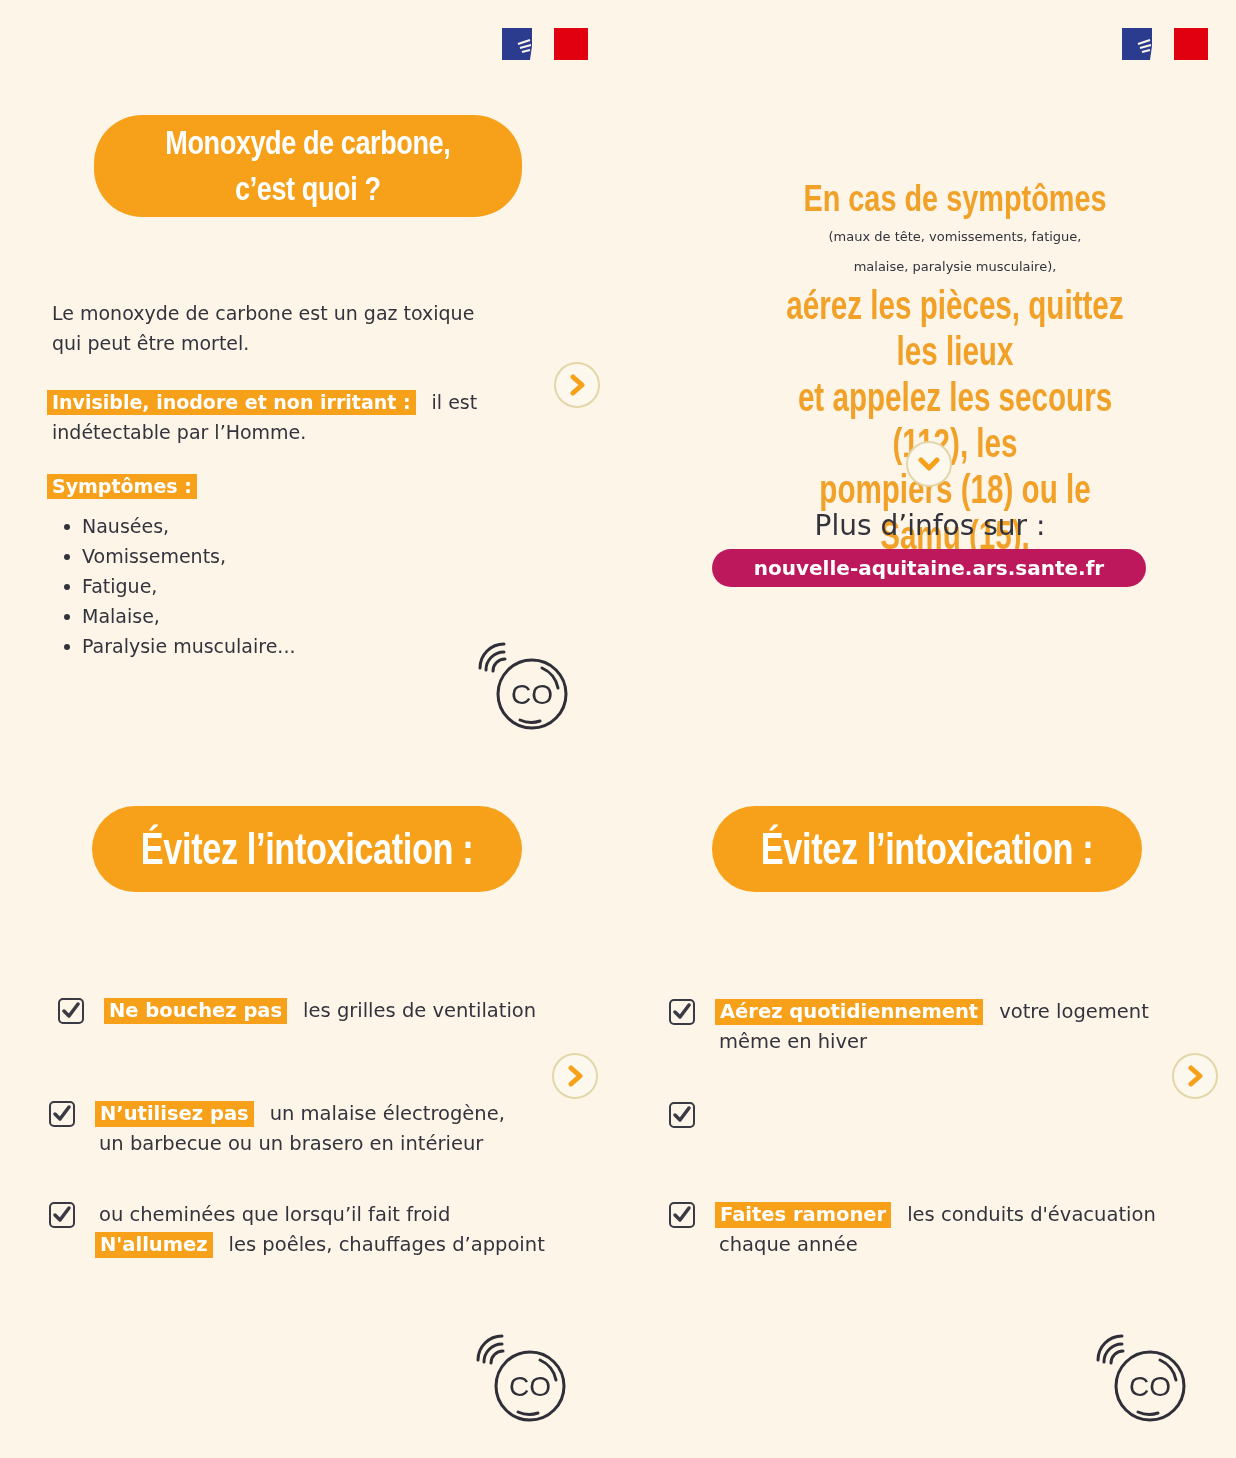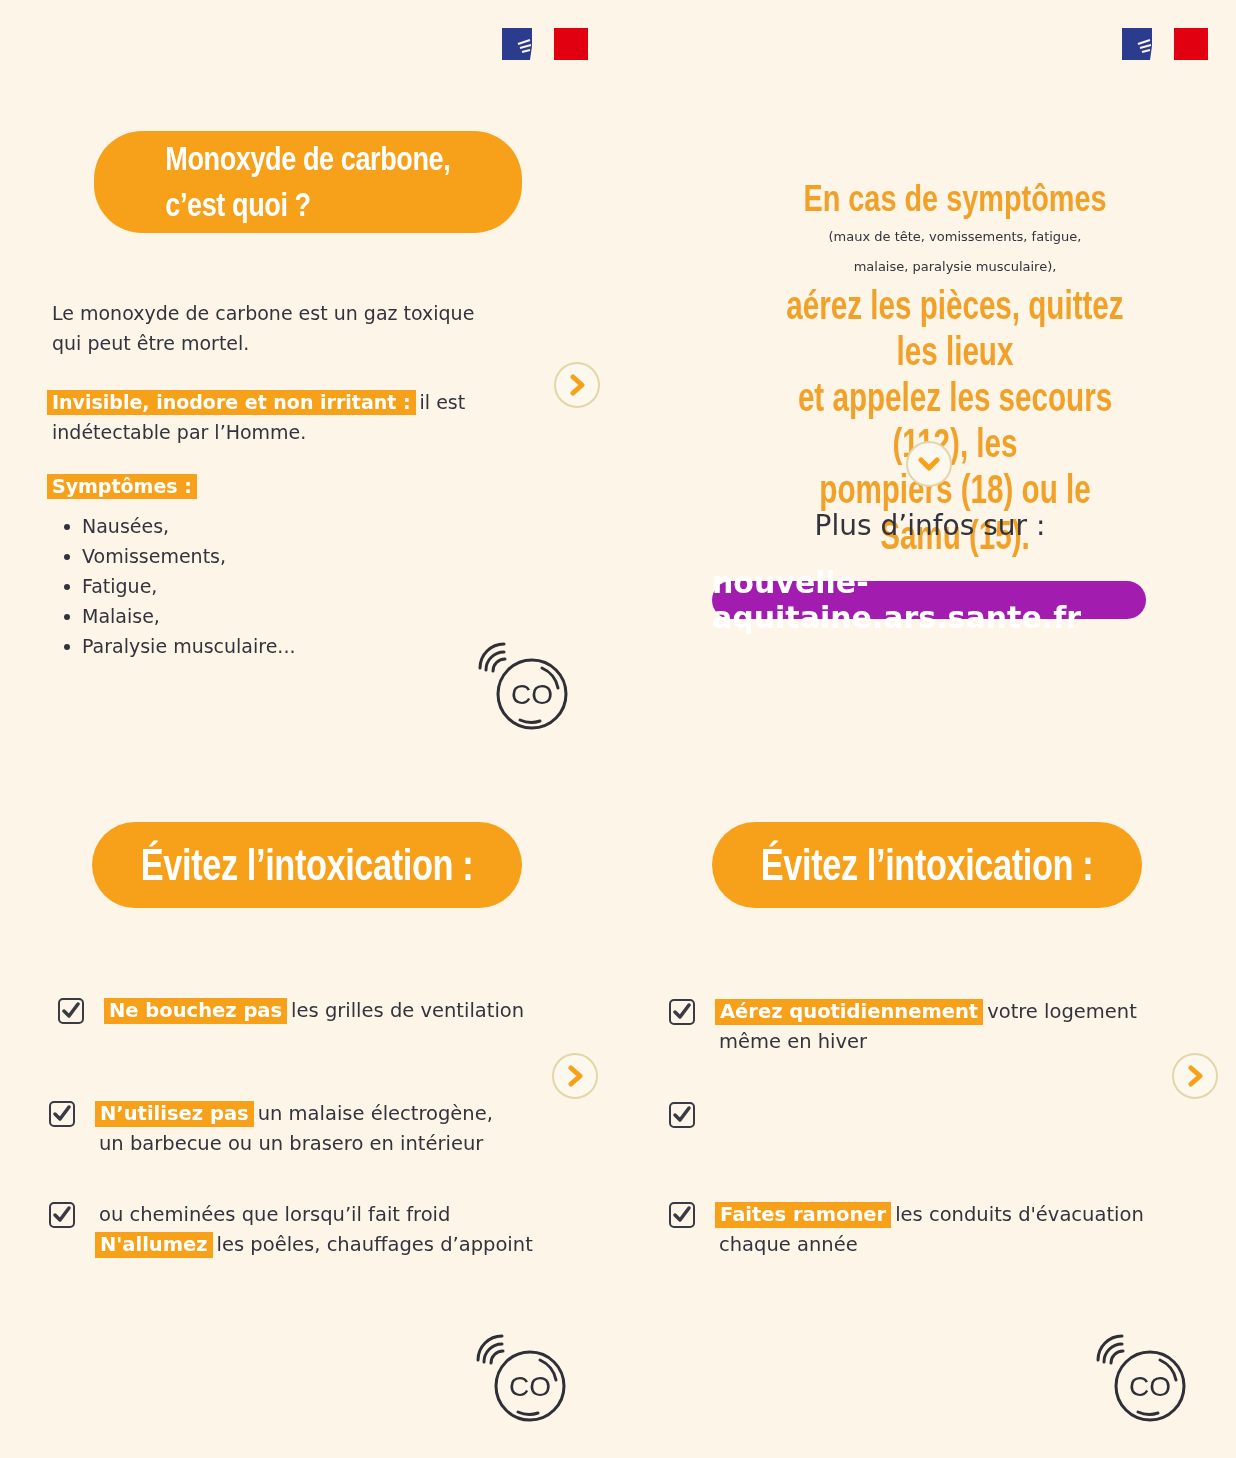--- a/index.html
+++ b/index.html
@@ -12,30 +12,30 @@
   .flag { position: absolute; width: 86px; height: 32px; display: flex; }
   .flag .blue { width: 30px; height: 100%; background: #2B3C8F; position: relative; }
   .flag .white { width: 22px; height: 100%; background: #FCF5E8; position: relative; }
   .flag .red { width: 34px; height: 100%; background: #E1000F; }
   .flag svg { position: absolute; left: 14px; top: 0; }
 
   
   .pill {
     position: absolute; background: #F7A11A; border-radius: 48px;
     color: #fff; display: flex; align-items: center; justify-content: center;
-    font-family: "Liberation Sans", sans-serif;
-    font-weight: bold; letter-spacing: -0.5px; margin-top: 16px;
+    text-align: center; font-family: "Liberation Sans", sans-serif;
+    font-weight: bold; letter-spacing: -0.5px;
   }
   .pill-title { font-size: 33px; line-height: 46px; transform: scaleX(0.82); display: inline-block; }
   .pill-title2 { font-size: 44px; transform: scaleX(0.78); display: inline-block; }
 
   .body-text { font-size: 19px; line-height: 30px; color: #33333d; }
   .hl {
     background: #F7A11A; color: #fff; font-weight: bold;
-    padding: 1px 5px 2px 5px; margin-right: 4px;
+    padding: 1px 5px 2px 5px; margin-right: 16px;
   }
 
   ul.symptoms { list-style: none; }
   ul.symptoms li { font-size: 19px; line-height: 30px; position: relative; padding-left: 30px; }
   ul.symptoms li::before {
     content: ""; position: absolute; left: 12px; top: 13px; width: 6px; height: 6px;
     border-radius: 50%; background: #33333d;
   }
 
   .nav-circle {
@@ -45,24 +45,23 @@
   }
 
   .orange-head {
     font-family: "Liberation Sans", sans-serif; font-weight: bold; color: #F2A128;
     text-align: center; transform: scaleX(0.78); transform-origin: center;
   }
 
   .center-text { text-align: center; color: #33333d; }
 
   .url-pill {
-    position: absolute; background: #a21caf; border-radius: 20px; color: #fff;
-    font-weight: bold; font-size: 30px; display: flex; align-items: center;
+    position: absolute; background: #be185d; border-radius: 20px; color: #fff;
+    font-weight: bold; font-size: 20px; display: flex; align-items: center;
     justify-content: center;
-    margin-top: 32px;
   }
 
   .check-row { position: absolute; display: flex; align-items: flex-start; }
   .checkbox {
     width: 26px; height: 26px; border: 2.5px solid #3a3a44; border-radius: 5px;
     margin-top: 2px; margin-right: 20px; flex: none; position: relative;
   }
   .check-text { font-size: 19.5px; line-height: 30px; color: #33333d; }
 
   .co-icon { position: absolute; width: 100px; height: 100px; }

